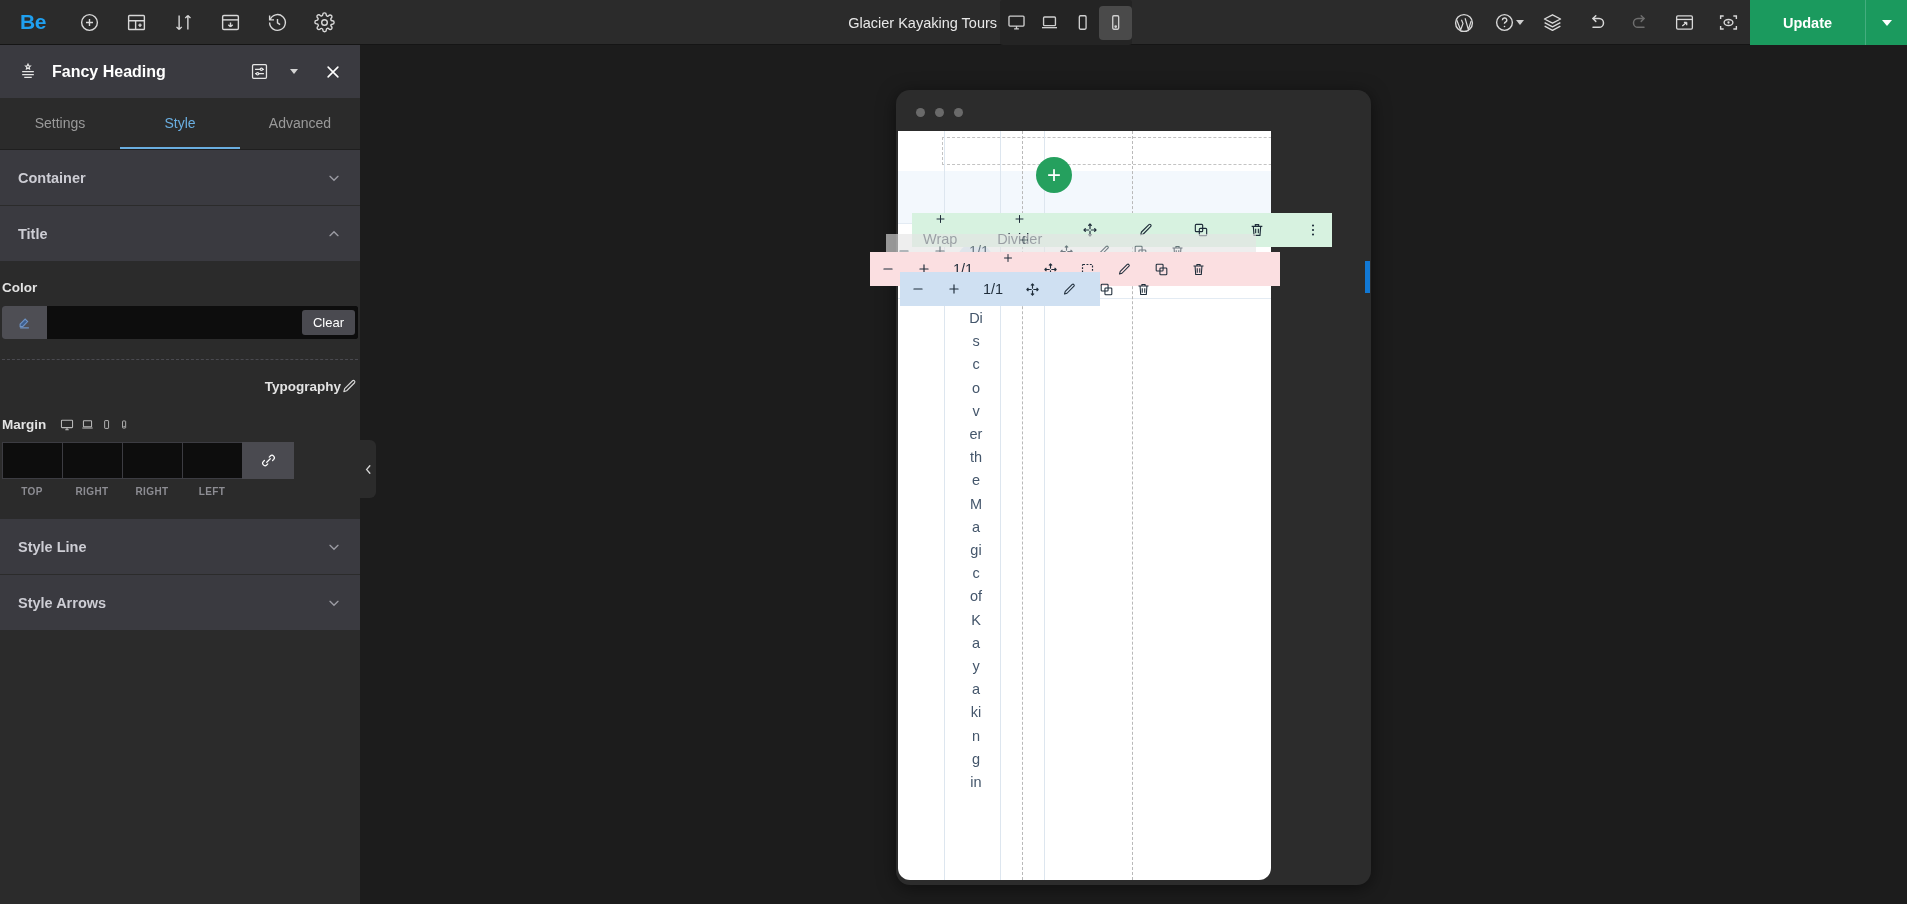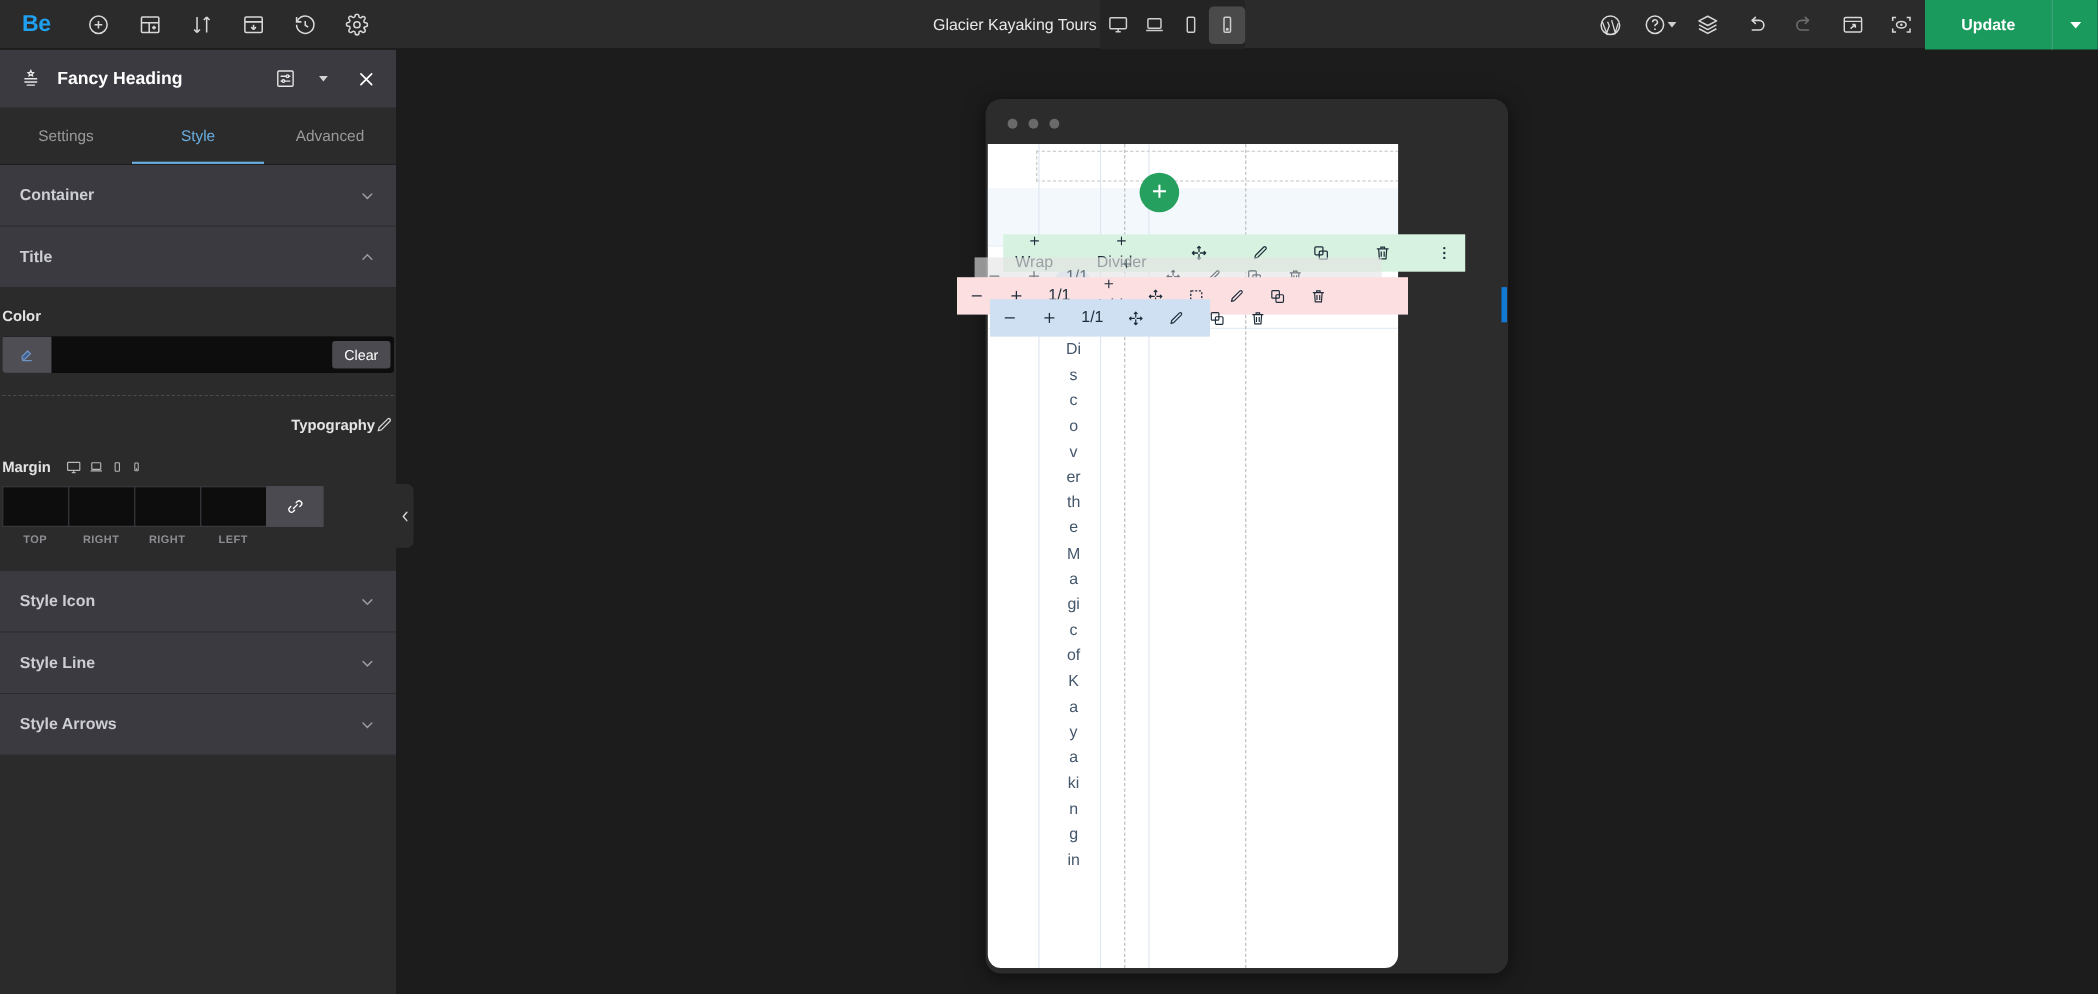--- a/index.html
+++ b/index.html
@@ -593,28 +593,20 @@
       </div>
       <div class="sp-labels">
         <span class="sp-lab">TOP</span>
         <span class="sp-lab">RIGHT</span>
         <span class="sp-lab">RIGHT</span>
         <span class="sp-lab">LEFT</span>
       </div>
     </div>
 
 
-    <div class="sec-head">
-      <span>Style Icon</span>
-      <span class="chev">
-        <svg width="16" height="16" viewBox="0 0 24 24" fill="none" stroke="currentColor" stroke-width="2" stroke-linecap="round">
-            <path d="M6 9.5l6 6 6-6"></path>
-          </svg>
-      </span>
-    </div>
 
     <div class="sec-head">
       <span>Style Line</span>
       <span class="chev">
         <svg width="16" height="16" viewBox="0 0 24 24" fill="none" stroke="currentColor" stroke-width="2" stroke-linecap="round">
             <path d="M6 9.5l6 6 6-6"></path>
           </svg>
       </span>
     </div>
 

